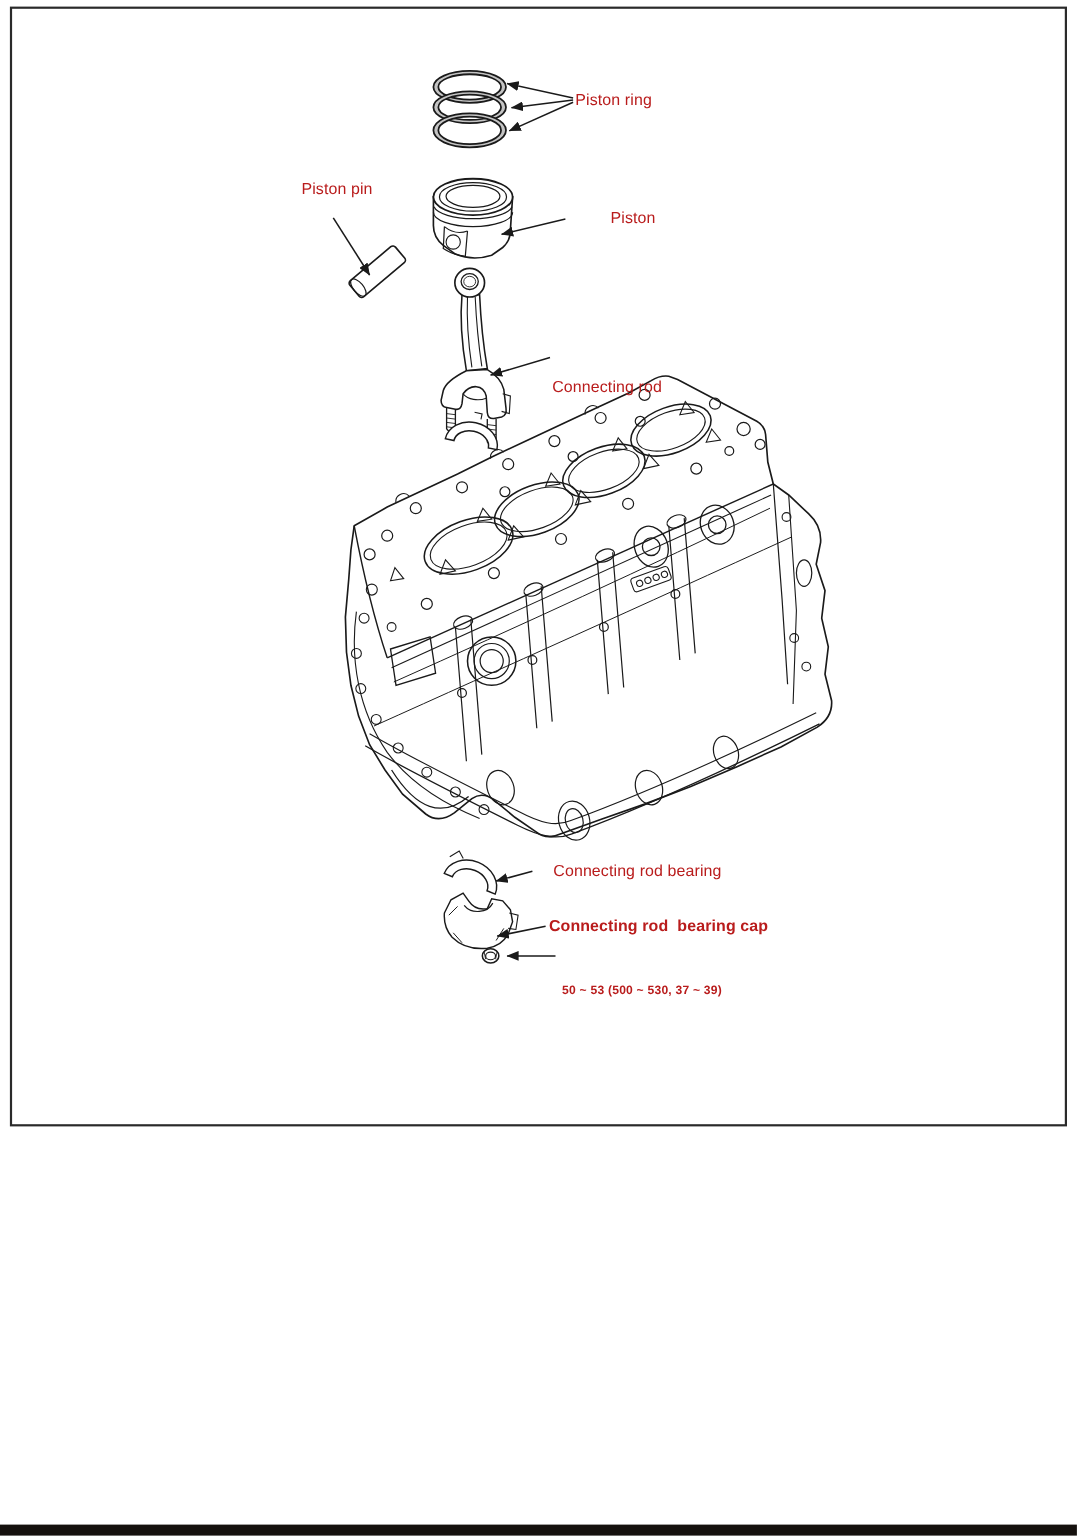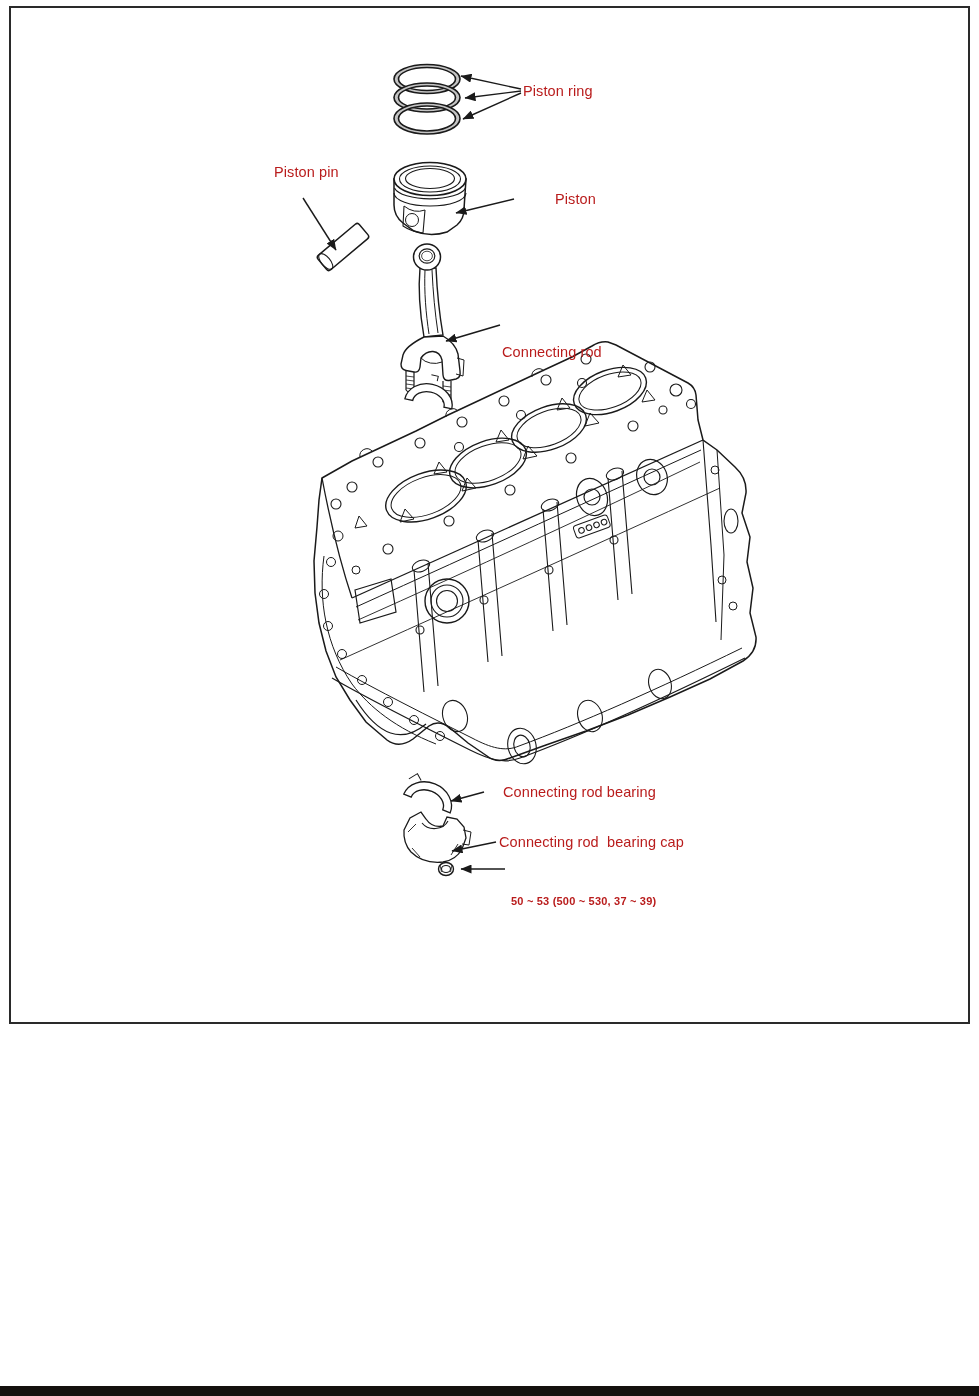--- a/index.html
+++ b/index.html
@@ -271,16 +271,16 @@
     <line x1="496" y1="842" x2="452" y2="851" marker-end="url(#ah)"></line>
     <line x1="505" y1="869" x2="461" y2="869" marker-end="url(#ah)"></line>
   </g>
 </svg>
 
 <div class="callout" style="left:523px;top:84px;">Piston ring</div>
 <div class="callout" style="left:274px;top:165px;">Piston pin</div>
 <div class="callout" style="left:517px;top:192px;margin-left:38px;">Piston</div>
 <div class="callout" style="left:502px;top:317px;margin-top:28px;">Connecting rod</div>
 <div class="callout" style="left:487px;top:785px;margin-left:16px;">Connecting rod bearing</div>
-<div class="callout" style="left:499px;top:835px;">Connecting rod  bearing cap</div>
+<div class="callout" style="left:499px;top:835px;font-weight:bold;">Connecting rod  bearing cap</div>
 <div class="callout bold" style="left:511px;top:860px;">50 ~ 53 (500 ~ 530, 37 ~ 39)</div>
 
 <div class="footer-bar"></div>
 
 </body></html>

